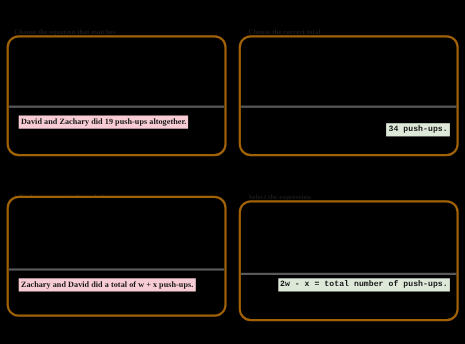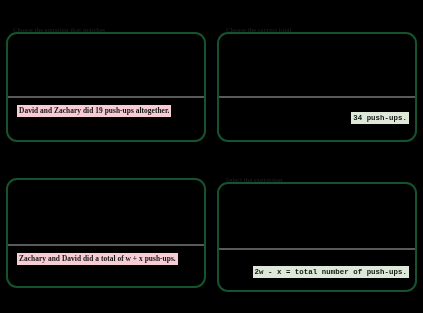--- a/index.html
+++ b/index.html
@@ -12,21 +12,21 @@
     width: 423px;
     height: 313px;
     background: #000000;
     overflow: hidden;
     font-family: "Liberation Serif", "DejaVu Serif", serif;
   }
 
   .card {
     position: absolute;
     box-sizing: border-box;
-    border: 2px solid #14532d;
+    border: 2px solid #a16207;
     border-radius: 11px;
     background: #000000;
   }
 
   .card-divider {
     position: absolute;
     left: 0;
     right: 0;
     height: 0;
     border-top: 2px solid #595959;
@@ -106,18 +106,18 @@
     <div class="answer-row align-left" style="top:70px; height:18px;">
       <span class="highlight pink">Zachary and David did a total of w + x push-ups.</span>
     </div>
   </div>
 
   <div class="faint-caption" style="left:226px; top:177px;">Select the expression</div>
 
   <div class="card" style="left:217px; top:182px; width:200px; height:110px;">
     <div class="card-top" style="height:64px;"></div>
     <div class="card-divider" style="top:64px;"></div>
-    <div class="answer-row align-right" style="top:79px; height:18px;padding-left:13px;">
+    <div class="answer-row align-right" style="top:66px; height:18px;padding-left:13px;">
       <span class="highlight green">2w - x = total number of push-ups.</span>
     </div>
   </div>
 
 </div>
 
 </body></html>

